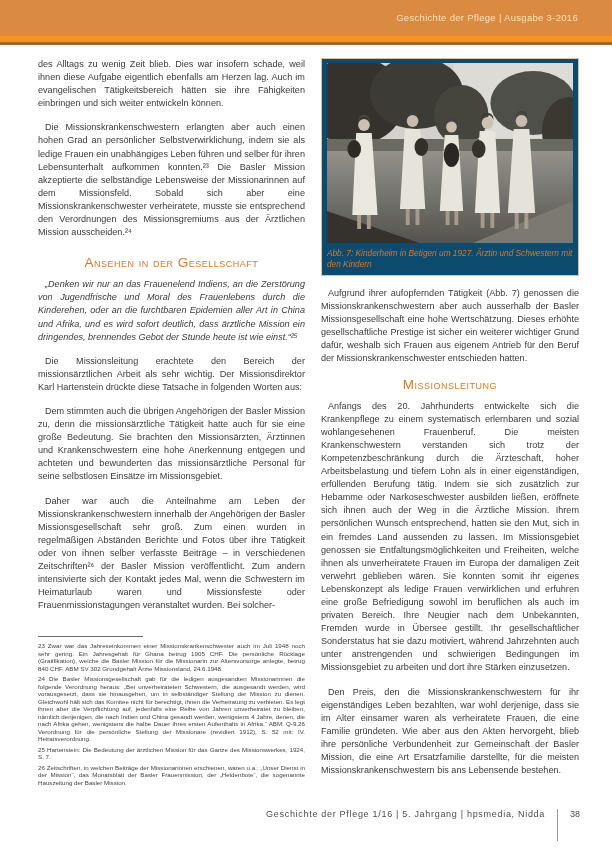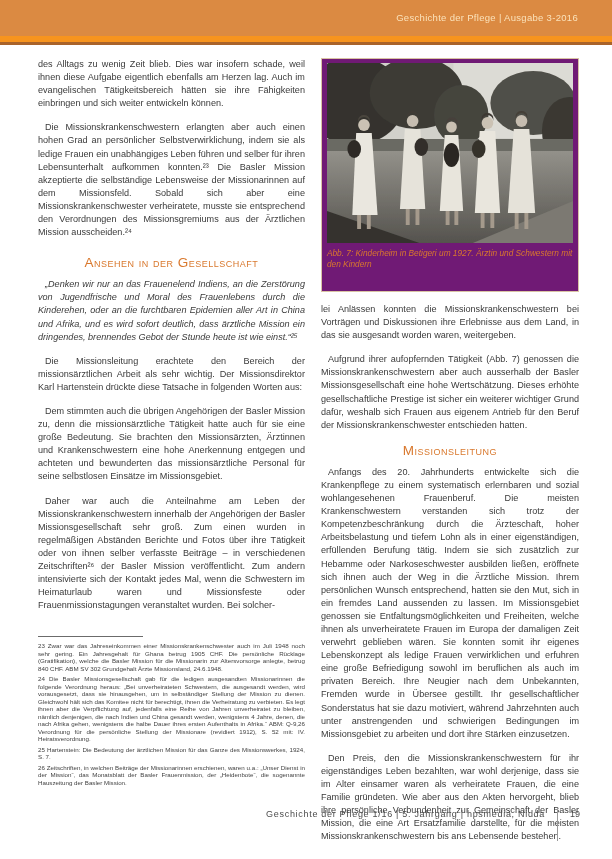--- a/index.html
+++ b/index.html
@@ -45,22 +45,22 @@
   
   .footnote-block {
     margin-top:auto; padding-bottom:8px;
     font-size:6.2px; line-height:7.5px; color:#3f3f3f; text-align:justify;
   }
   .footnote-rule { width:105px; border-top:1px solid #6b6b6b; margin-bottom:5px; }
   .footnote { margin:0 0 3px 0; }
 
   
   .figure {
-    border:1px solid #d9c3a4; background:#701a75;
-    padding:4px 5px 22px 5px; margin:0 0 11px 0; box-sizing:border-box;
+    border:1px solid #d9c3a4; background:#0c4a6e;
+    padding:4px 5px 6px 5px; margin:0 0 11px 0; box-sizing:border-box;
   }
   .photo { width:100%; height:180px; display:block; }
   .figure-caption {
     margin-top:5px; font-size:8.3px; line-height:10.5px;
     color:#d9782d; font-style:italic;
   }
 
   
   .footer {
     position:absolute; left:0; right:0; bottom:18px;
@@ -162,27 +162,26 @@
             <circle cx="200" cy="58" r="6" fill="#c6bdb0"></circle>
             <path d="M194,56 a6,6 0 0 1 12,0 l0,-3 a6,5 0 0 0 -12,0 z" fill="#443f38"></path>
             <path d="M192,66 L208,66 L214,150 L186,150 Z" fill="#e5e2d9"></path>
             <rect x="193" y="150" width="4" height="16" fill="#a59a8c"></rect>
             <rect x="203" y="150" width="4" height="16" fill="#a59a8c"></rect>
           </g>
         </svg>
         <div class="figure-caption">Abb. 7: Kinderheim in Betigeri um 1927. Ärztin und Schwestern mit den Kindern</div>
       </div>
 
-      <p class="body no-indent">lei Anlässen konnten die Missionskrankenschwestern bei Vorträgen und Diskussionen ihre Erlebnisse aus dem Land, in das sie ausgesandt worden waren, weitergeben.</p>
       <p class="body">Aufgrund ihrer aufopfernden Tätigkeit (Abb. 7) genossen die Missionskrankenschwestern aber auch ausserhalb der Basler Missionsgesellschaft eine hohe Wertschätzung. Dieses erhöhte gesellschaftliche Prestige ist sicher ein weiterer wichtiger Grund dafür, weshalb sich Frauen aus eigenem Antrieb für den Beruf der Missionskrankenschwester entschieden hatten.</p>
       <h2 class="sec-heading">Missionsleitung</h2>
       <p class="body">Anfangs des 20. Jahrhunderts entwickelte sich die Krankenpflege zu einem systematisch erlernbaren und sozial wohlangesehenen Frauenberuf. Die meisten Krankenschwestern verstanden sich trotz der Kompetenzbeschränkung durch die Ärzteschaft, hoher Arbeitsbelastung und tiefem Lohn als in einer eigenständigen, erfüllenden Berufung tätig. Indem sie sich zusätzlich zur Hebamme oder Narkoseschwester ausbilden ließen, eröffnete sich ihnen auch der Weg in die Ärztliche Mission. Ihrem persönlichen Wunsch entsprechend, hatten sie den Mut, sich in ein fremdes Land aussenden zu lassen. Im Missionsgebiet genossen sie Entfaltungsmöglichkeiten und Freiheiten, welche ihnen als unverheiratete Frauen im Europa der damaligen Zeit verwehrt geblieben wären. Sie konnten somit ihr eigenes Lebenskonzept als ledige Frauen verwirklichen und erfuhren eine große Befriedigung sowohl im beruflichen als auch im privaten Bereich. Ihre Neugier nach dem Unbekannten, Fremden wurde in Übersee gestillt. Ihr gesellschaftlicher Sonderstatus hat sie dazu motiviert, während Jahrzehnten auch unter anstrengenden und schwierigen Bedingungen im Missionsgebiet zu arbeiten und dort ihre Stärken einzusetzen.</p>
       <p class="body">Den Preis, den die Missionskrankenschwestern für ihr eigenständiges Leben bezahlten, war wohl derjenige, dass sie im Alter einsamer waren als verheiratete Frauen, die eine Familie gründeten. Wie aber aus den Akten hervorgeht, blieb ihre persönliche Verbundenheit zur Gemeinschaft der Basler Mission, die eine Art Ersatzfamilie darstellte, für die meisten Missionskrankenschwestern bis ans Lebensende bestehen.</p>
     </div>
   </div>
 
   <div class="footer">
     <span class="footer-text">Geschichte der Pflege 1/16 | 5. Jahrgang | hpsmedia, Nidda</span>
     <span class="footer-divider"></span>
-    <span class="page-number">19</span>
+    <span class="page-number">38</span>
   </div>
 
 </div>
 
 </body></html>

